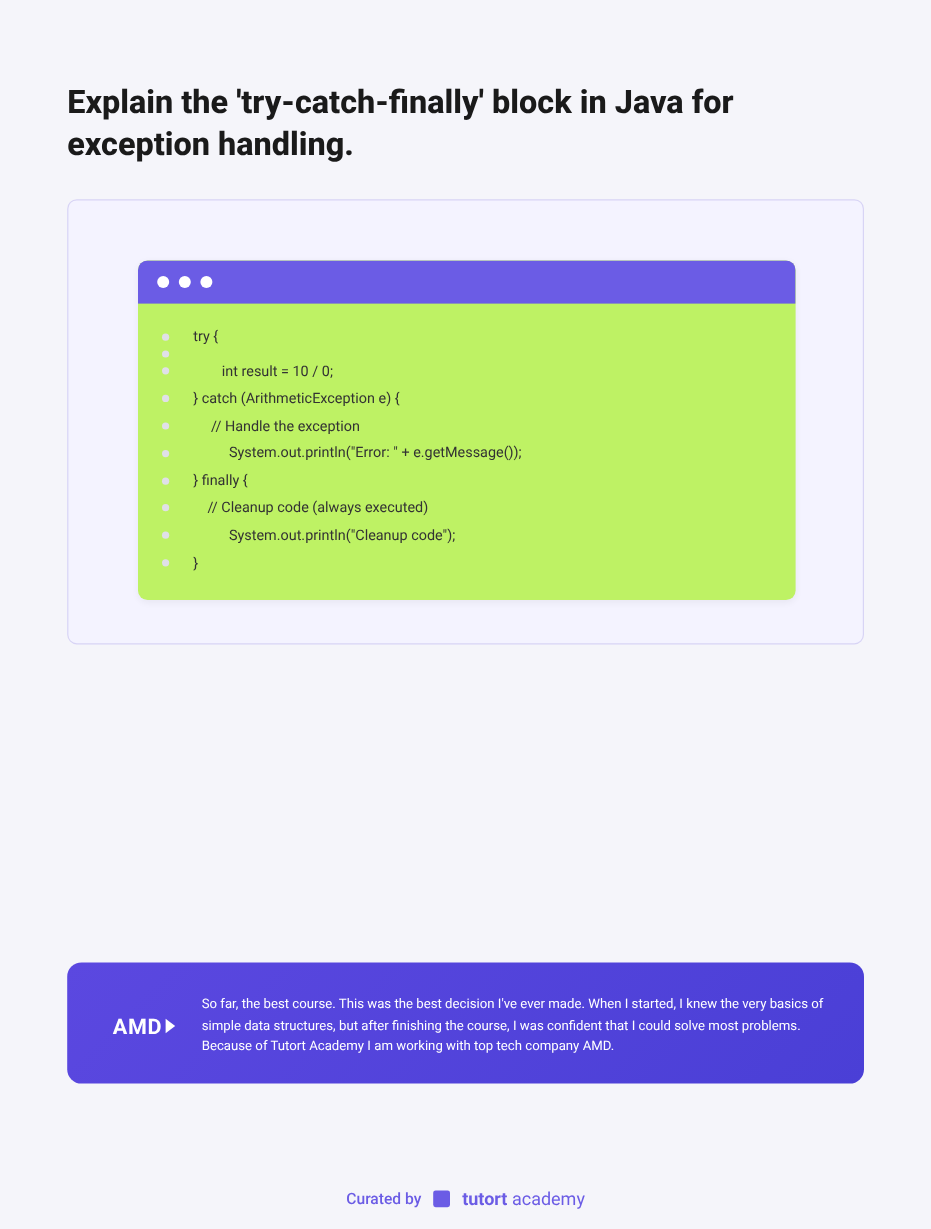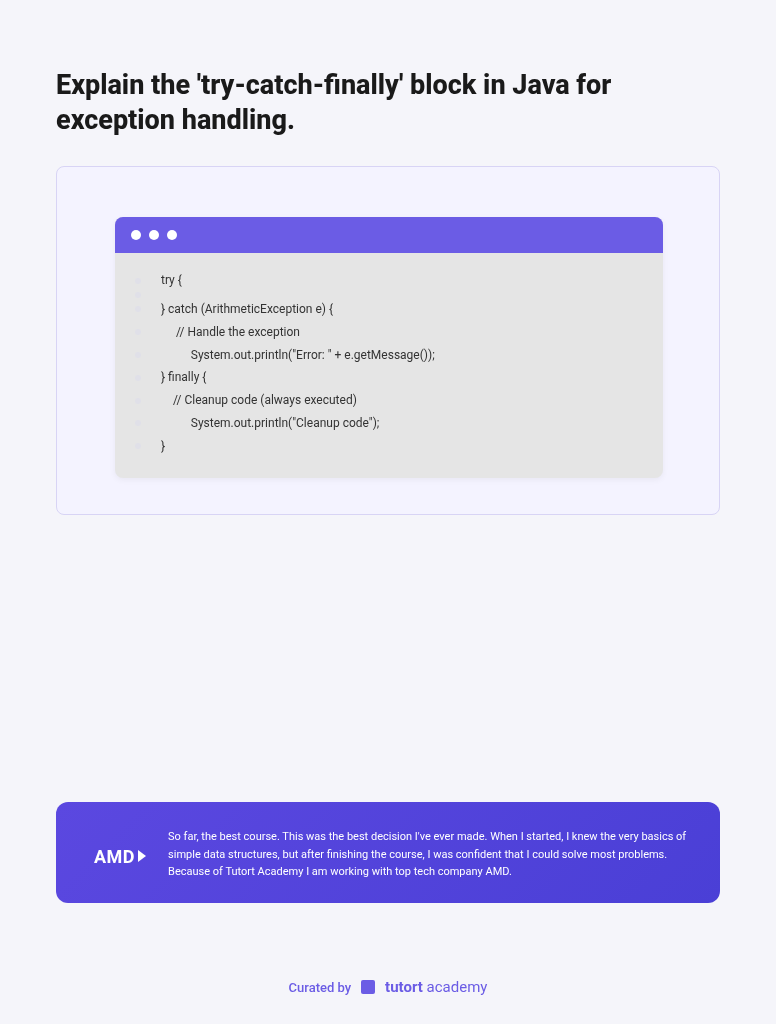--- a/index.html
+++ b/index.html
@@ -58,21 +58,21 @@
       padding: 26px 28px 36px;
     }
     .answer-text {
       font-size: 16px;
       font-weight: 600;
       color: #1a1a1a;
       line-height: 1.5;
     }
     .code-window {
       margin-top: 24px;
-      background: #e5e5e5;
+      background: #bef264;
       border-radius: 8px;
       overflow: hidden;
       box-shadow: 0 2px 6px rgba(0,0,0,0.05);
       margin-left: 30px;
       margin-right: 28px;
     }
     .code-titlebar {
       background: #6b5ce5;
       height: 36px;
       display: flex;
@@ -150,21 +150,21 @@
     }
     .testimonial-text {
       color: white;
       font-size: 11px;
       line-height: 1.6;
       flex: 1;
       margin-top: 4px;
     }
     .footer-brand {
       position: absolute;
-      bottom: 28px;
+      bottom: 16px;
       left: 0;
       right: 0;
       display: flex;
       justify-content: center;
       align-items: center;
       gap: 10px;
     }
     .curated-by {
       color: #6b5ce5;
       font-size: 13px;
@@ -219,20 +219,24 @@
       <div class="code-body" id="code-body">
           <div class="code-line">
             <span class="line-bullet"></span>
             <span class="code-text">try {</span>
           </div>
           <div class="code-line">
             <span class="line-bullet"></span>
           </div>
           <div class="code-line">
             <span class="line-bullet"></span>
+            <span class="code-text">        int result = 10 / 0;</span>
+          </div>
+          <div class="code-line">
+            <span class="line-bullet"></span>
             <span class="code-text">} catch (ArithmeticException e) {</span>
           </div>
           <div class="code-line">
             <span class="line-bullet"></span>
             <span class="code-text">     // Handle the exception</span>
           </div>
           <div class="code-line">
             <span class="line-bullet"></span>
             <span class="code-text">          System.out.println("Error: " + e.getMessage());</span>
           </div>

